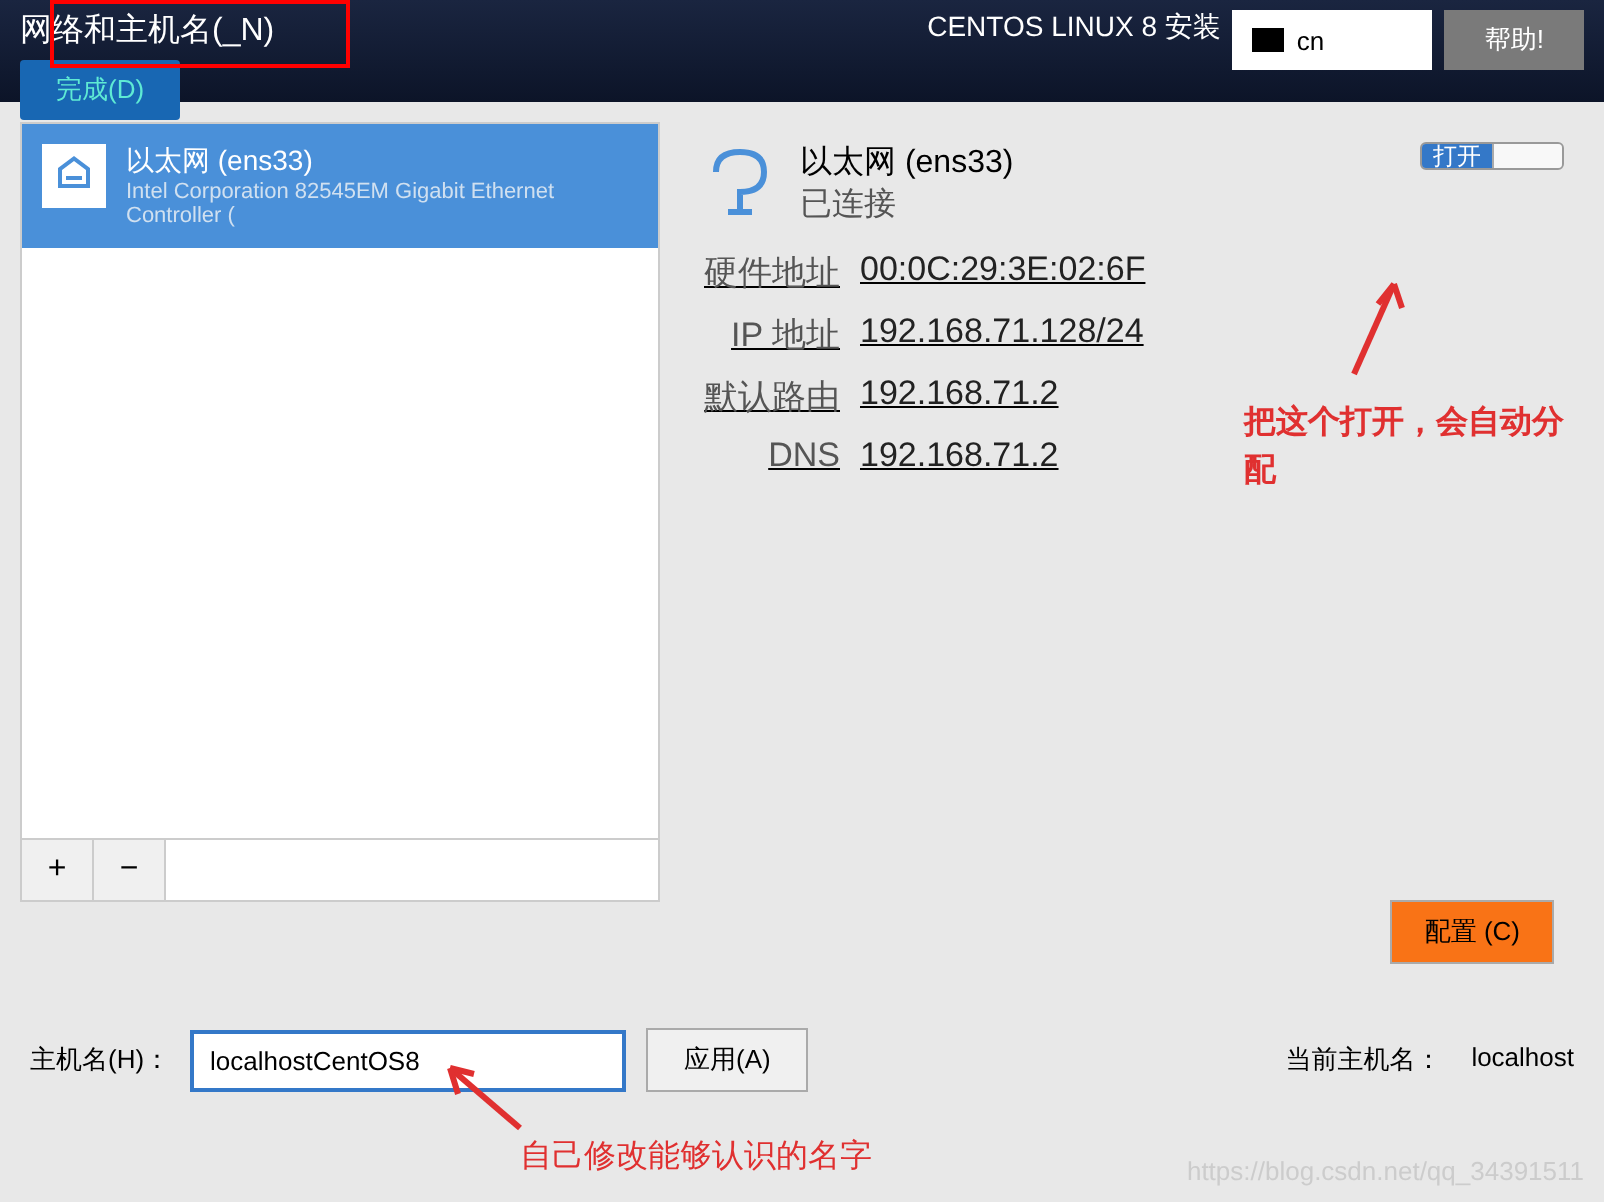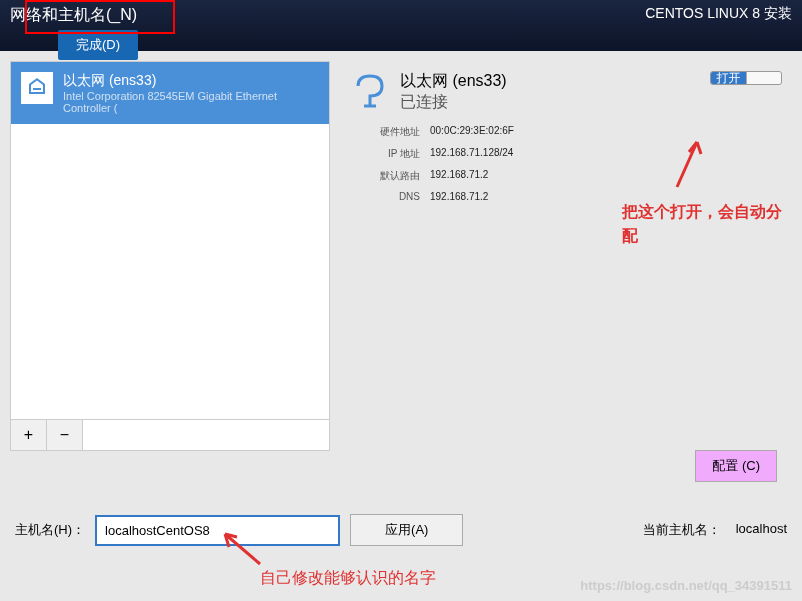--- a/index.html
+++ b/index.html
@@ -1,21 +1,21 @@
 <!DOCTYPE html>
 <html><head>
   <meta charset="utf-8">
   <style>
     * { box-sizing: border-box; margin: 0; padding: 0; font-family: sans-serif; }
     body { width: 802px; height: 601px; background: #e8e8e8; overflow: hidden; position: relative; }
     
     .header { background: linear-gradient(to bottom, #1a2540, #0c1428); height: 51px; display: flex; justify-content: space-between; padding: 5px 10px; color: white; }
     .header-left { display: flex; flex-direction: column; gap: 4px; }
     .header-title { font-size: 16px; color: white; }
-    .done-button { background: #1867b3; color: #ffffff; border: none; padding: 6px 18px; font-size: 13px; cursor: pointer; border-radius: 2px; width: fit-content; margin-left: 48px; }
+    .done-button { background: #1867b3; color: #5eead4; border: none; padding: 6px 18px; font-size: 13px; cursor: pointer; border-radius: 2px; width: fit-content; }
     .header-right { display: flex; flex-direction: row; gap: 6px; align-items: flex-start; }
     .installer-title { font-size: 14px; color: white; }
     .header-controls { display: flex; gap: 6px; }
     .keyboard-indicator { background: white; color: black; padding: 4px 10px; font-size: 13px; display: flex; align-items: center; gap: 6px; width: 100px; }
     .kbd-icon { width: 16px; height: 12px; background: black; display: inline-block; }
     .help-button { background: #7a7a7a; color: white; border: none; padding: 6px 20px; font-size: 13px; cursor: pointer; }
     
     .red-box { position: absolute; top: 0; left: 25px; width: 150px; height: 34px; border: 2px solid red; pointer-events: none; z-index: 100; }
     
     .main-content { display: flex; padding: 10px; gap: 10px; height: 410px; }
@@ -37,51 +37,58 @@
     .device-icon-large { width: 40px; height: 40px; }
     .device-title-block { display: flex; flex-direction: column; }
     .device-title { font-size: 16px; }
     .device-status { font-size: 16px; color: #555; }
     
     .toggle-switch { width: 72px; height: 14px; background: #c4c4c4; border: 1px solid #999; border-radius: 3px; display: flex; cursor: pointer; overflow: hidden; }
     .toggle-on { width: 36px; background: #3478c8; color: white; display: flex; align-items: center; justify-content: center; font-size: 12px; }
     .toggle-handle { width: 36px; background: #f8f8f8; border-left: 1px solid #aaa; }
     
     .details-table { margin-top: 12px; }
-    .detail-row { display: flex; margin-bottom: 8px; font-size: 10px; }
+    .detail-row { display: flex; margin-bottom: 8px; font-size: 17px; text-decoration: underline; }
     .detail-label { width: 70px; text-align: right; color: #555; margin-right: 10px; }
     .detail-value { color: #222; }
     
     .arrow-red { position: absolute; pointer-events: none; }
     .annotation-red { color: #e03030; font-size: 16px; }
     .annotation1 { position: absolute; right: 20px; top: 200px; width: 160px; line-height: 1.5; font-weight: bold; }
     
-    .configure-btn { position: absolute; right: 25px; top: 450px; padding: 6px 16px; background: #f0abfc; border: 1px solid #aaa; cursor: pointer; font-size: 13px; }
+    .configure-btn { position: absolute; right: 25px; top: 450px; padding: 6px 16px; background: #f97316; border: 1px solid #aaa; cursor: pointer; font-size: 13px; }
     
     .hostname-row { position: absolute; bottom: 55px; left: 15px; right: 15px; display: flex; align-items: center; gap: 10px; font-size: 13px; }
-    .hostname-input { width: 245px; padding: 6px 8px; border: 2px solid #3478c8; font-size: 13px; }
-    .apply-btn { padding: 6px 34px; background: #f0f0f0; border: 1px solid #aaa; cursor: pointer; font-size: 13px; }
+    .hostname-input { width: 218px; padding: 6px 8px; border: 2px solid #3478c8; font-size: 13px; }
+    .apply-btn { padding: 6px 18px; background: #f0f0f0; border: 1px solid #aaa; cursor: pointer; font-size: 13px; }
     .hostname-right { margin-left: auto; display: flex; gap: 15px; align-items: flex-start; }
     
     .annotation2 { position: absolute; bottom: 12px; left: 260px; }
-    .watermark { position: absolute; bottom: 8px; right: 10px; color: #ccc; font-size: 13px; font-weight: bold; }
+    .watermark { position: absolute; bottom: 8px; right: 10px; color: #ccc; font-size: 13px; }
     
     .arrow1 { top: 132px; right: 95px; }
     .arrow2 { bottom: 32px; left: 215px; }
   </style>
 </head>
 <body>
 
 <div class="header">
   <div class="header-left">
     <div class="header-title">网络和主机名(_N)</div>
     <button class="done-button">完成(D)</button>
   </div>
   <div class="header-right">
     <div class="installer-title">CENTOS LINUX 8 安装</div>
+    <div class="header-controls">
+      <div class="keyboard-indicator">
+        <span class="kbd-icon"></span>
+        <span>cn</span>
+      </div>
+      <button class="help-button">帮助!</button>
+    </div>
   </div>
 </div>
 
 <div class="red-box"></div>
 
 <div class="main-content">
   <div class="left-panel">
     <div class="network-item">
       <div class="ethernet-icon">
         <svg viewBox="0 0 24 24">

